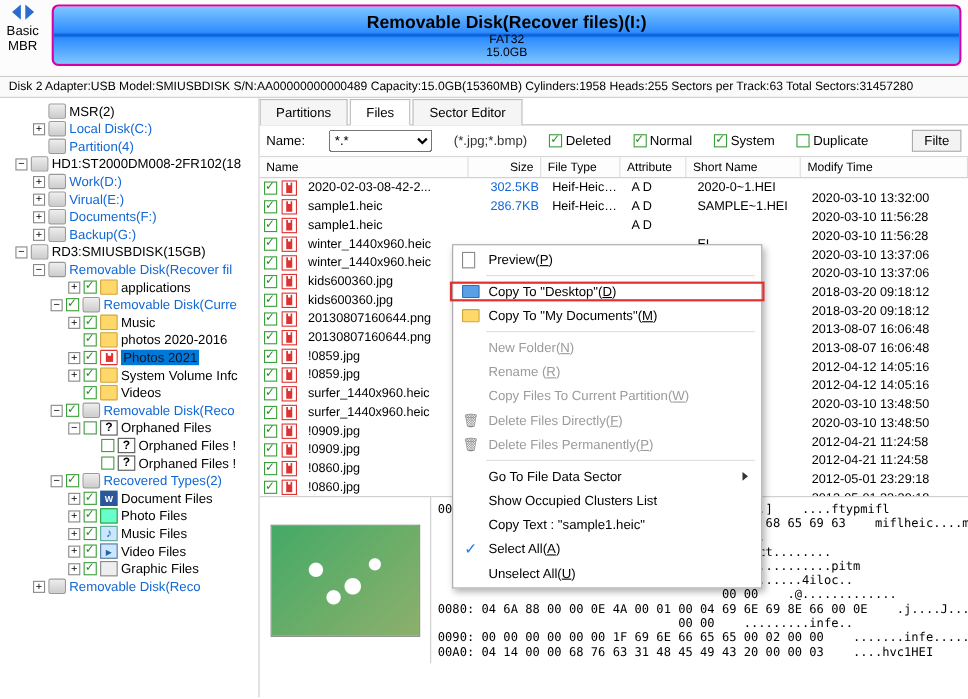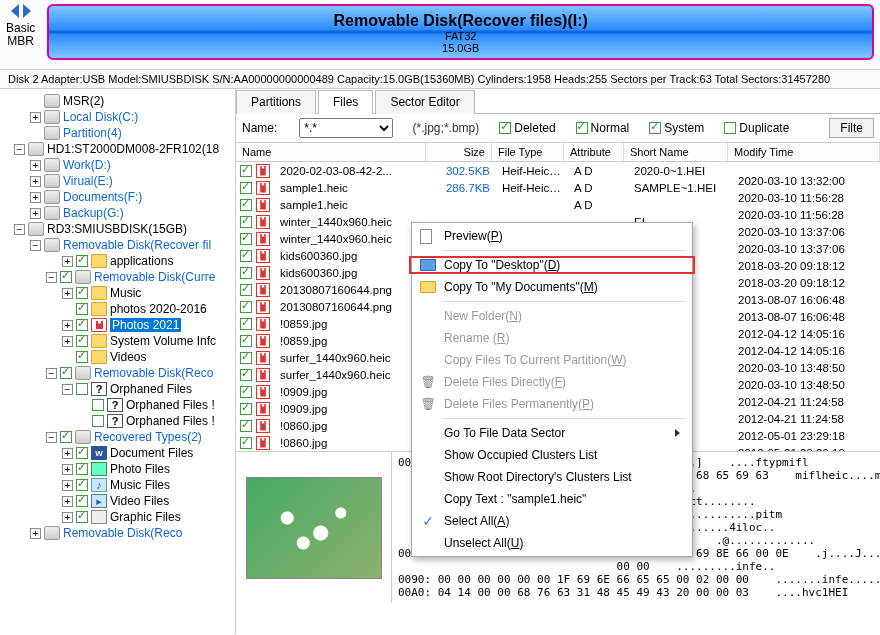--- a/index.html
+++ b/index.html
@@ -42,21 +42,21 @@
 .ticon.folder.red { background: #fff; border: 1px solid #d33; position: relative; }
 .ticon.folder.red::after { content:""; position:absolute; inset:2px; background:#d33; clip-path: polygon(20% 0, 40% 0, 40% 30%, 70% 30%, 70% 0, 90% 0, 90% 100%, 20% 100%); }
 .ticon.q { background: #fff; border: 1px solid #555; font-weight: bold; }
 .ticon.doc { background: #2b579a; color: #fff; font-weight: bold; font-size: 8px; }
 .ticon.img { background: #6fc; border: 1px solid #393; }
 .ticon.music { background: #cde6ff; border: 1px solid #5a9; color:#26a; }
 .ticon.video { background: #cde6ff; border: 1px solid #579; color:#26a; }
 .ticon.graphic { background: #eee; border: 1px solid #888; }
 .tree .label { display: inline-block; }
 .tree .blue { color: #1167d6; }
-.tree .sel { background: #0078d7; color: #ffffff; padding: 0 2px; }
+.tree .sel { background: #0078d7; color: #0f172a; padding: 0 2px; }
 
 
 .right-pane { flex: 1; display: flex; flex-direction: column; overflow: hidden; }
 .tabs { display: flex; border-bottom: 1px solid #bbb; }
 .tab { padding: 4px 14px; border: 1px solid #bbb; border-bottom: none; background: #f5f5f5; margin-right: 2px; position: relative; top: 1px; cursor: pointer; }
 .tab.active { background: #fff; font-weight: normal; border-bottom: 1px solid #fff; }
 
 .filter-row { display: flex; align-items: center; padding: 4px 6px; gap: 20px; border-bottom: 1px solid #ccc; }
 .filter-row label { margin-right: 2px; }
 .filter-row select { width: 118px; height: 20px; font-size: 12px; }
@@ -596,23 +596,20 @@
     </div>
   <div class="sep"></div>
   <div class="mi">
       <span>Go To File Data Sector</span>
       <span class="arrow-r"></span>
     </div>
   <div class="mi">
       <span>Show Occupied Clusters List</span>
     </div>
   <div class="mi">
-      <span>Show Root Directory's Clusters List</span>
-    </div>
-  <div class="mi">
       <span>Copy Text : "sample1.heic"</span>
     </div>
   <div class="mi">
       <span class="micon check">✓</span>
       <span><span>Select All</span>(<span class="under">A</span>)</span>
     </div>
   <div class="mi">
       <span><span>Unselect All</span>(<span class="under">U</span>)</span>
     </div>
 </div>

